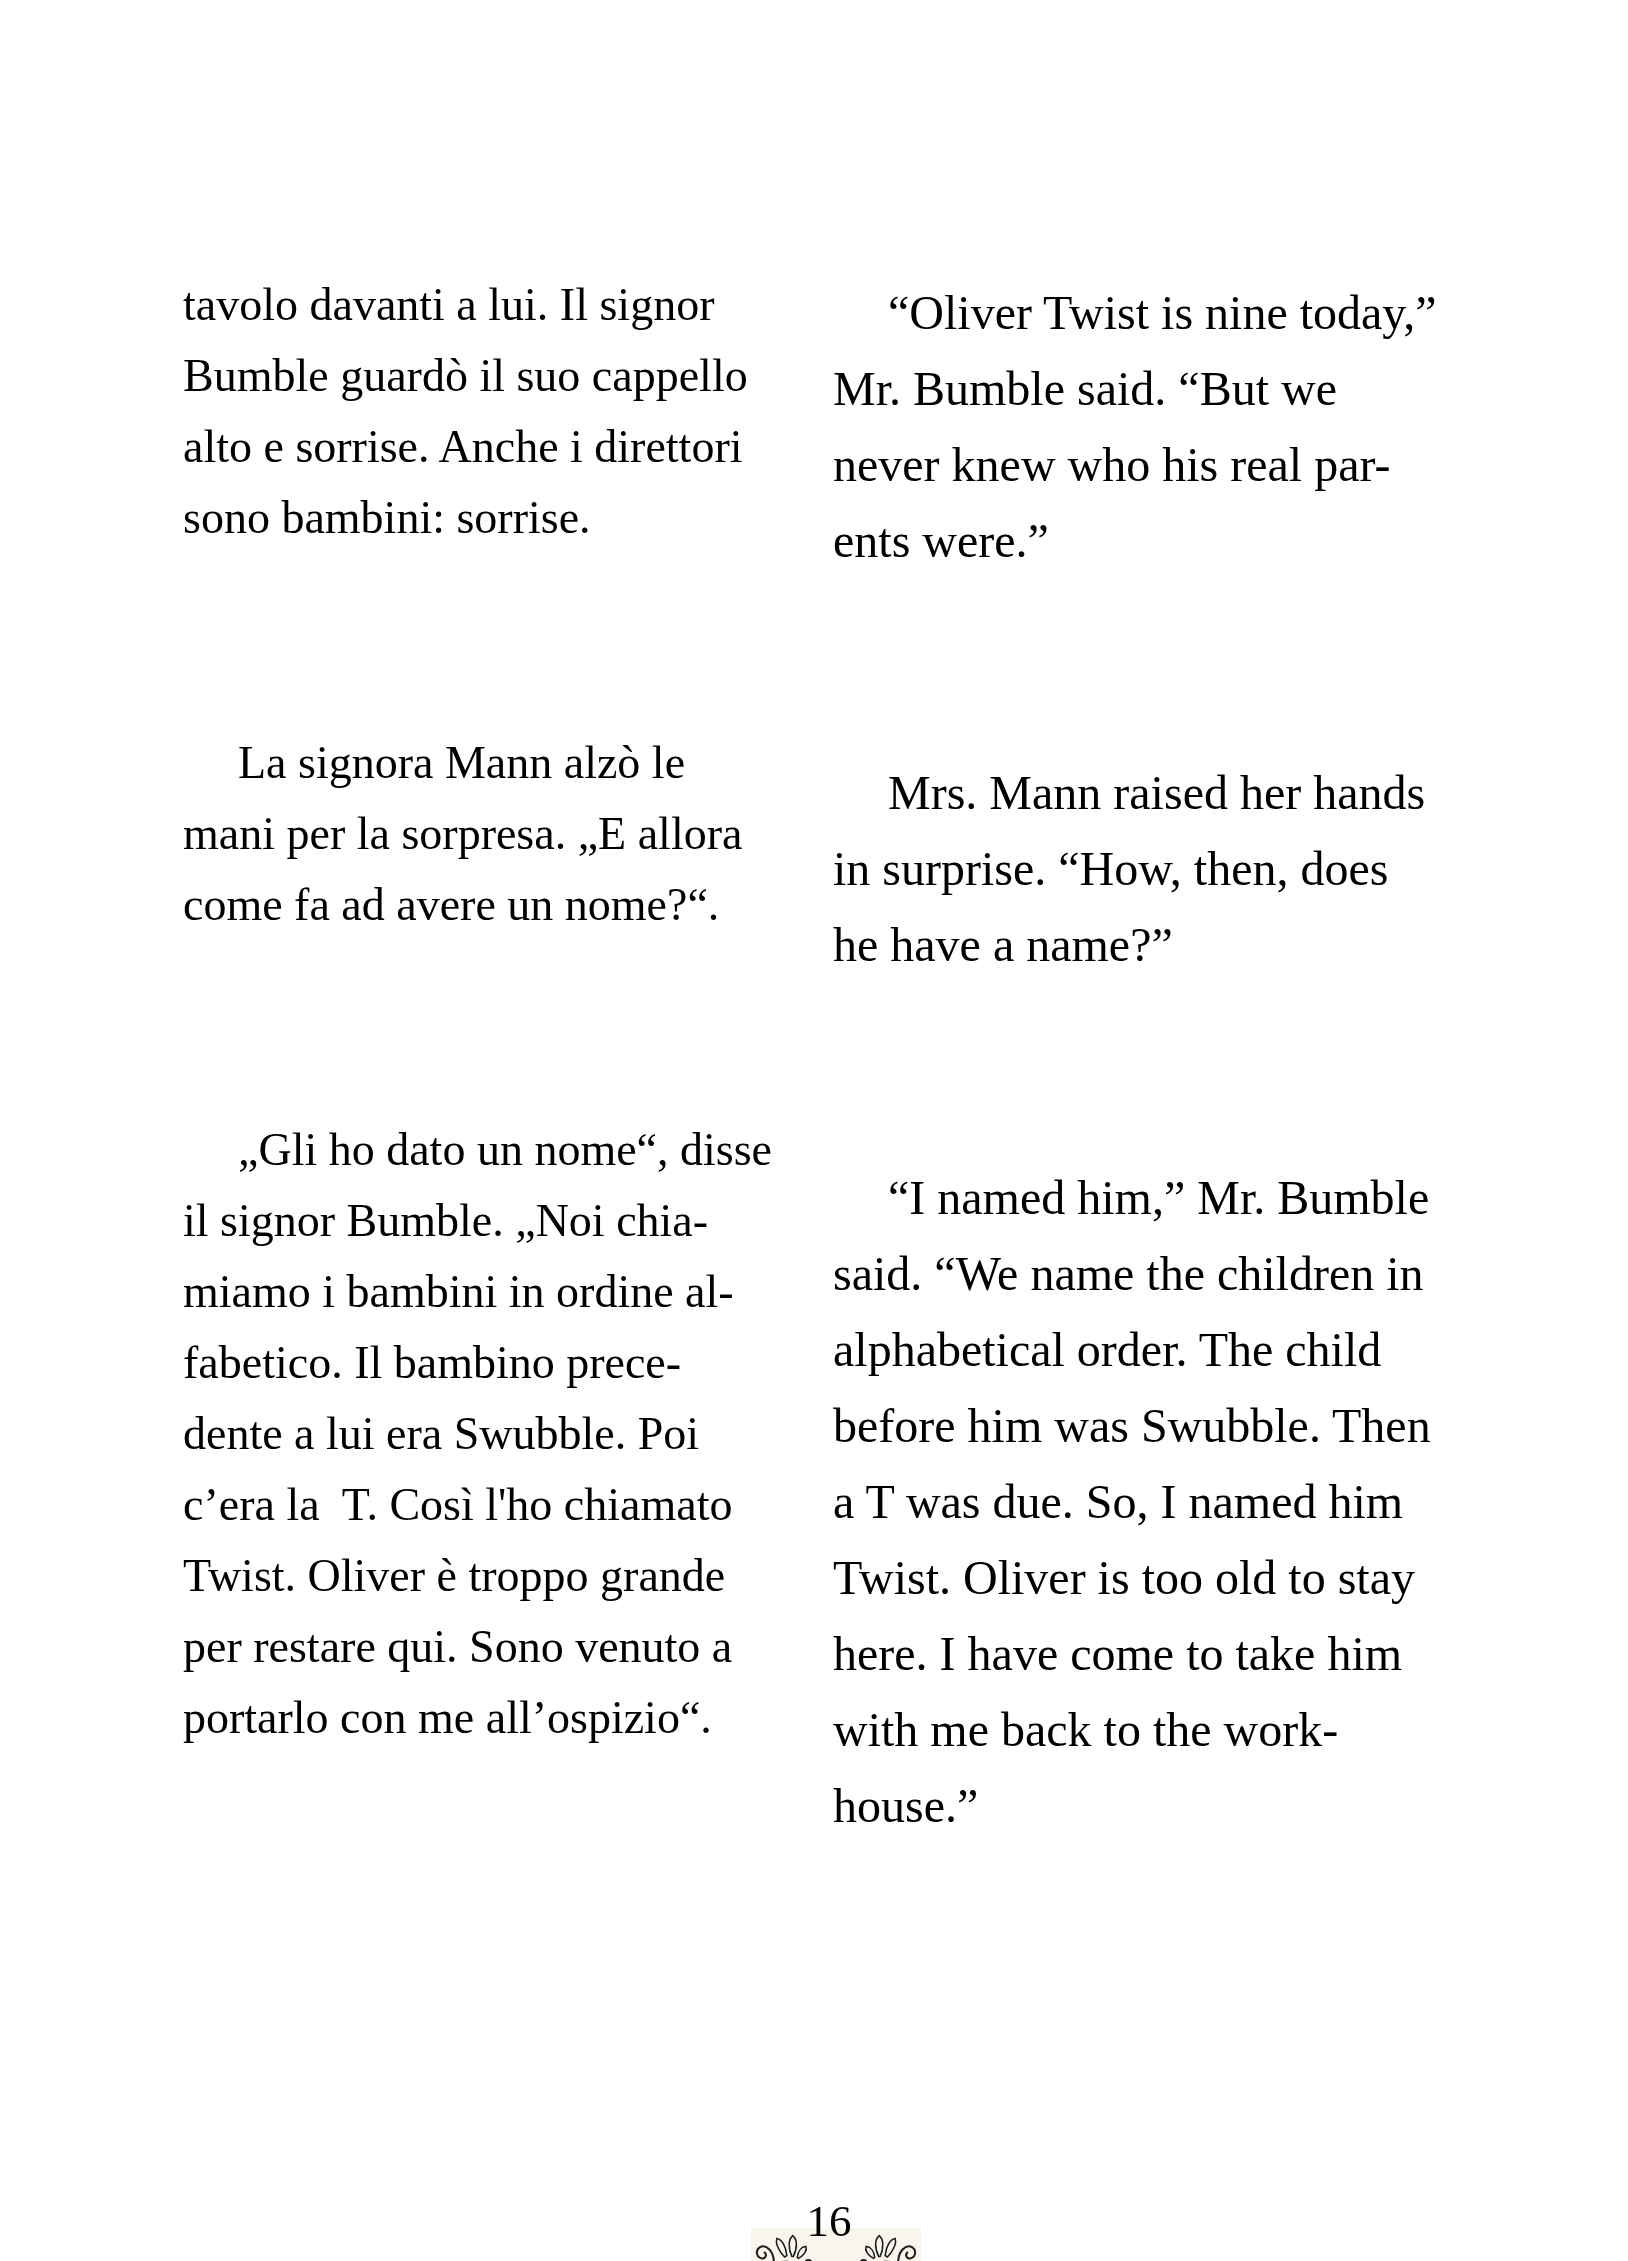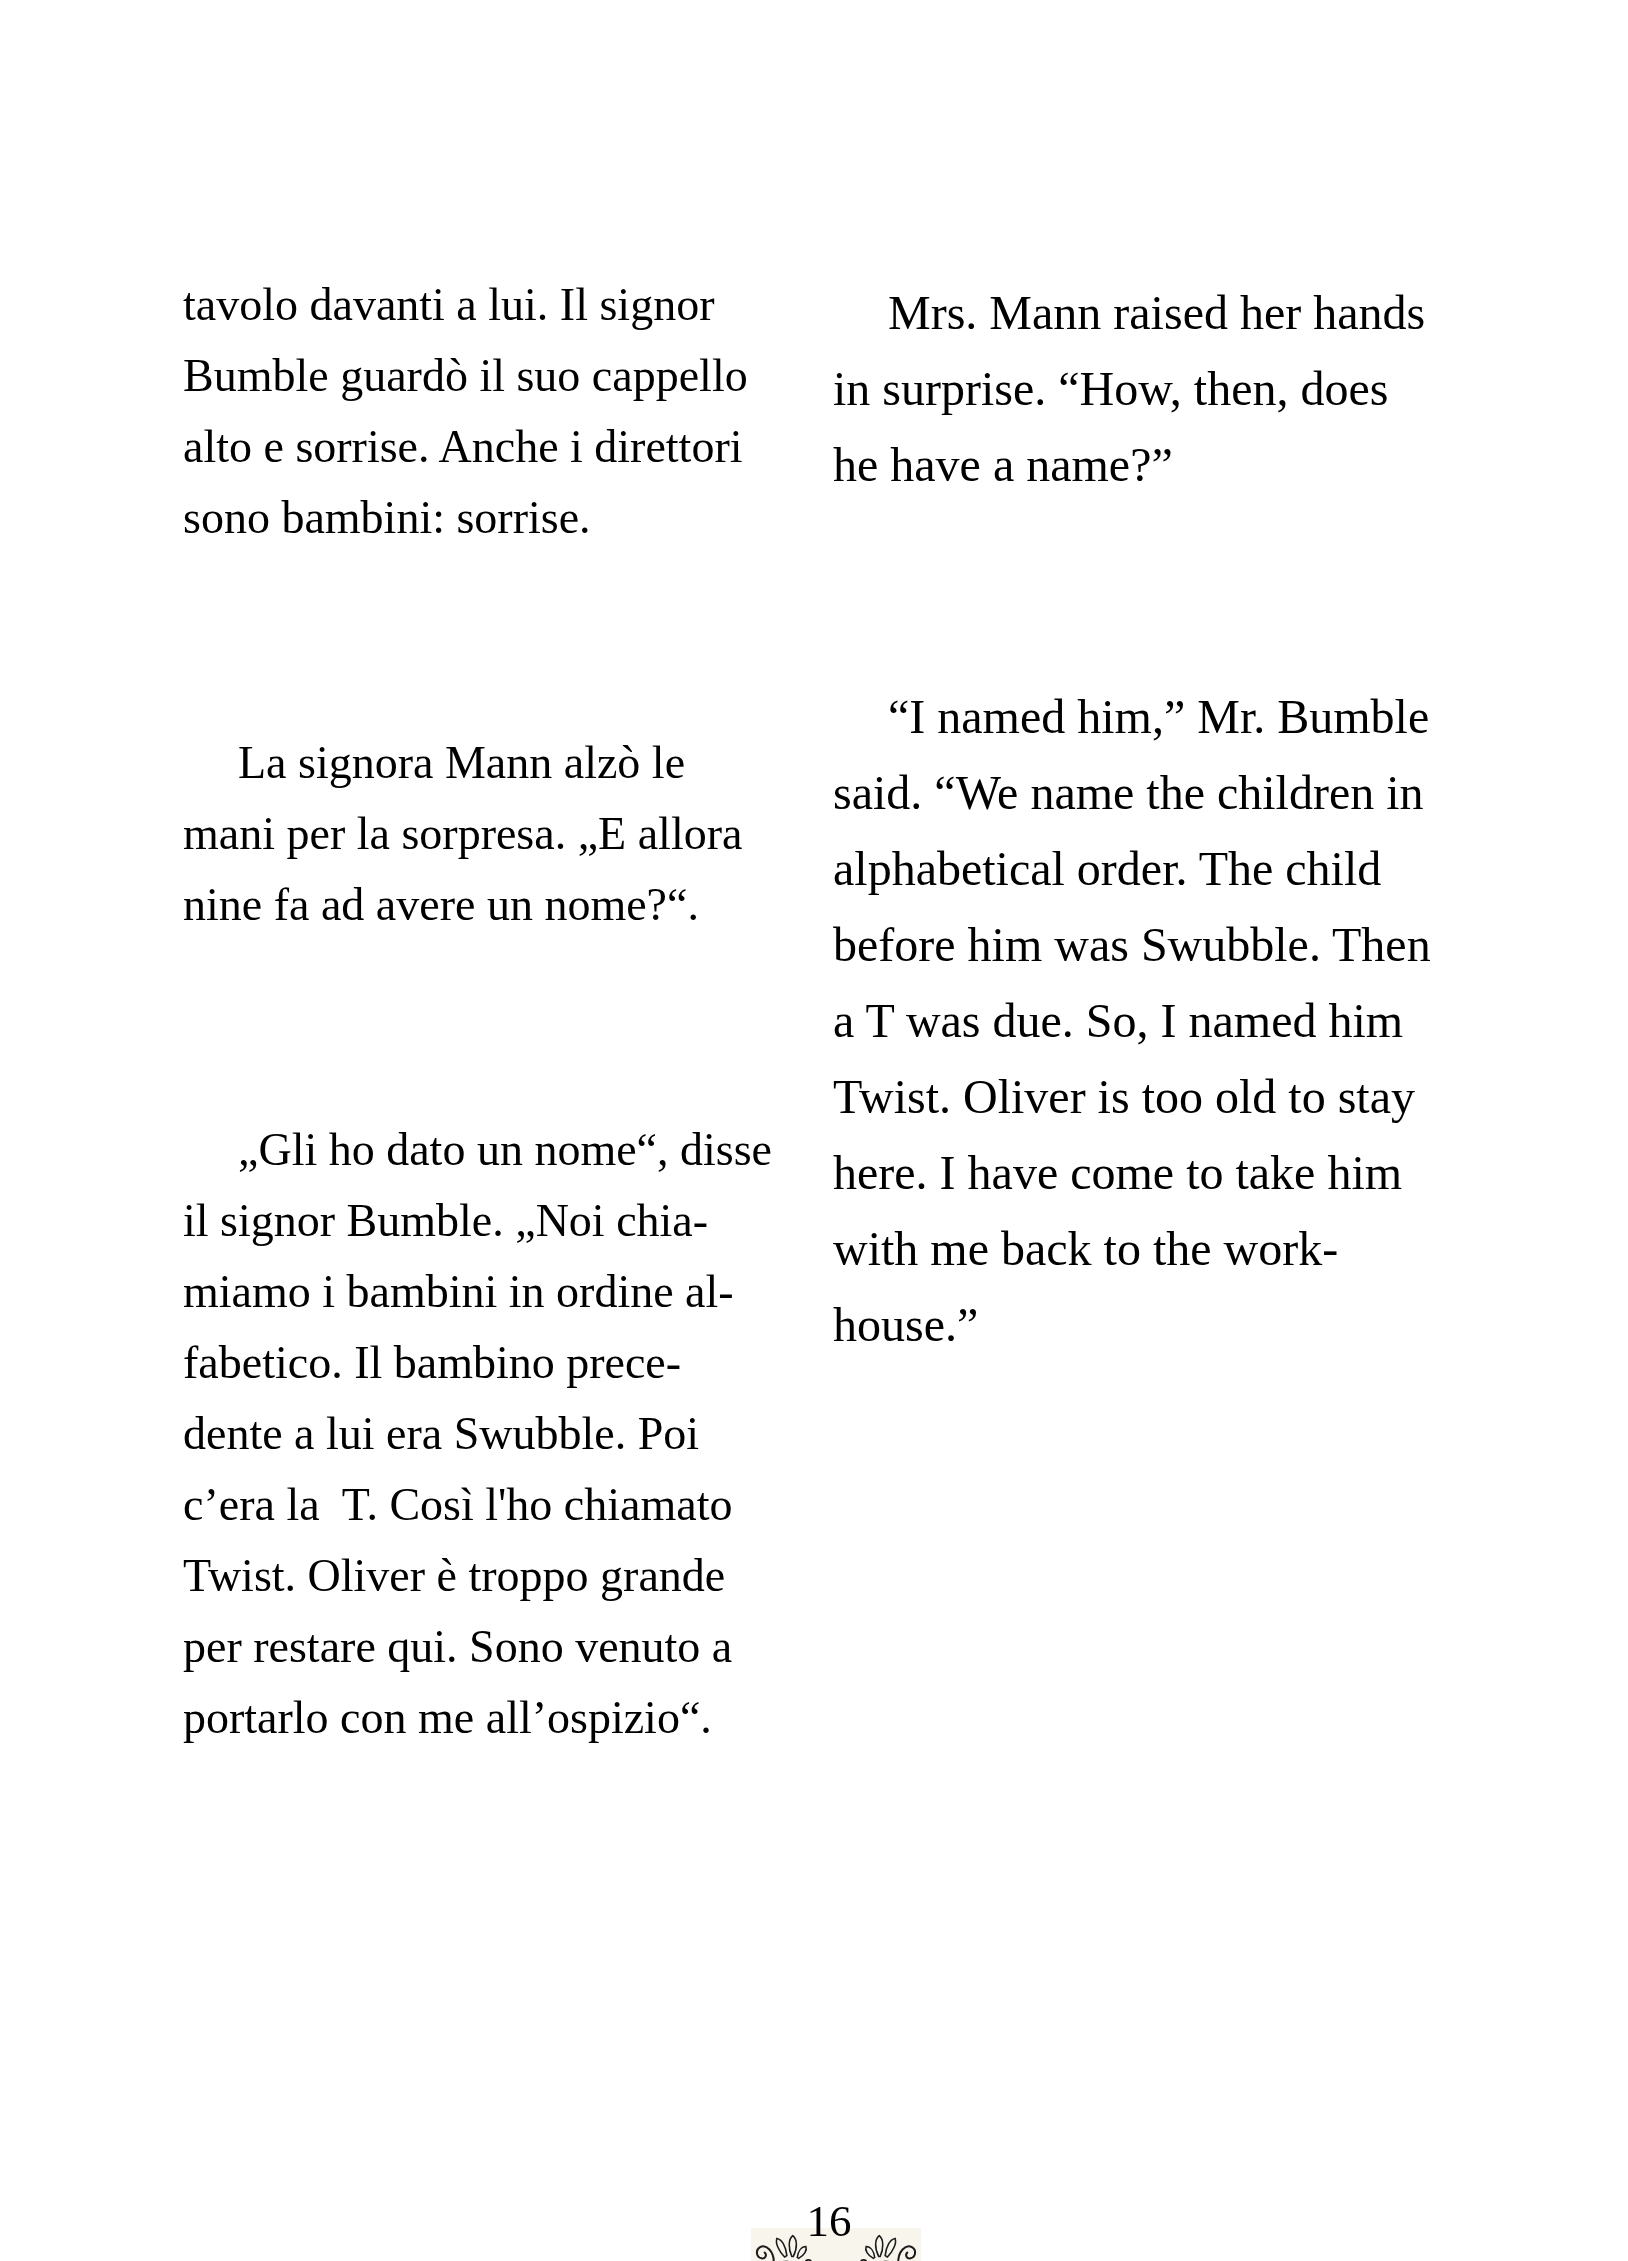--- a/index.html
+++ b/index.html
@@ -61,34 +61,38 @@
 </head>
 <body>
 
 <div id="col-left" class="text-col">
   <p>tavolo davanti a lui. Il signor
 Bumble guardò il suo cappello
 alto e sorrise. Anche i direttori
 sono bambini: sorrise.</p>
   <p class="indent">La signora Mann alzò le
 mani per la sorpresa. „E allora
-nine fa ad avere un nome?“.</p>
+come fa ad avere un nome?“.</p>
   <p class="indent">„Gli ho dato un nome“, disse
 il signor Bumble. „Noi chia-
 miamo i bambini in ordine al-
 fabetico. Il bambino prece-
 dente a lui era Swubble. Poi
 c’era la  T. Così l'ho chiamato
 Twist. Oliver è troppo grande
 per restare qui. Sono venuto a
 portarlo con me all’ospizio“.</p>
   
 </div>
 
 <div id="col-right" class="text-col">
+  <p class="indent">“Oliver Twist is nine today,”
+Mr. Bumble said. “But we
+never knew who his real par-
+ents were.”</p>
   <p class="indent">Mrs. Mann raised her hands
 in surprise. “How, then, does
 he have a name?”</p>
   <p class="indent">“I named him,” Mr. Bumble
 said. “We name the children in
 alphabetical order. The child
 before him was Swubble. Then
 a T was due. So, I named him
 Twist. Oliver is too old to stay
 here. I have come to take him

